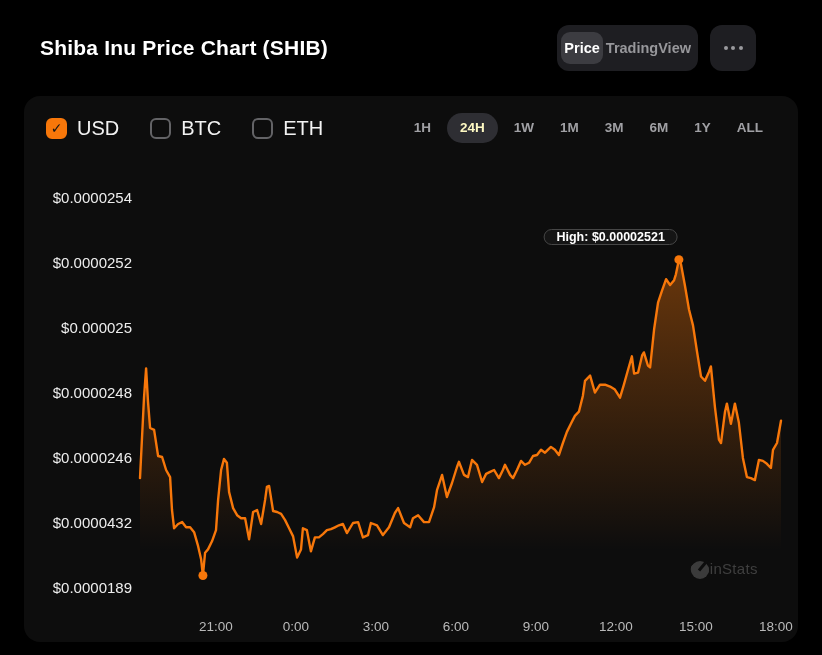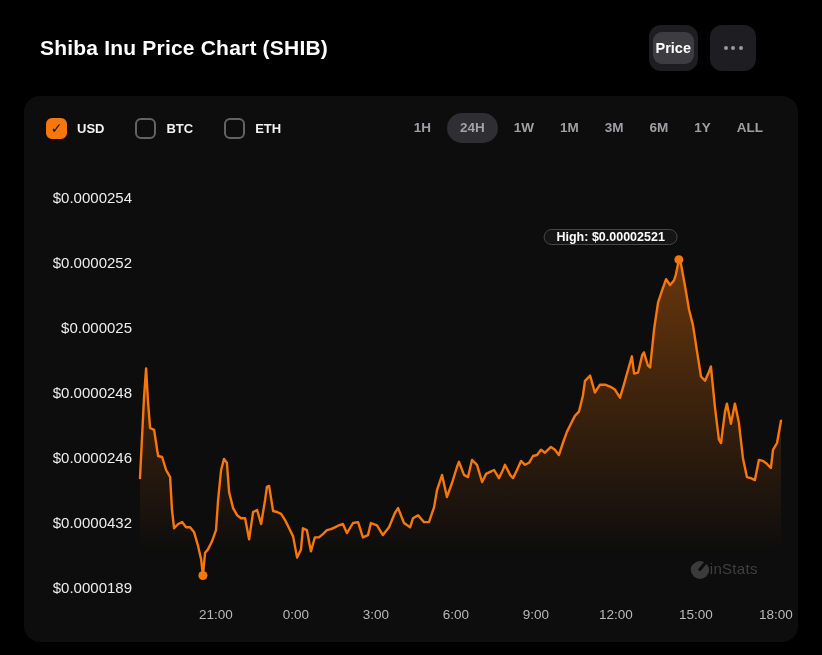--- a/index.html
+++ b/index.html
@@ -47,38 +47,38 @@
   }
   .currencies { display: flex; align-items: center; gap: 31px; }
   .chk { display: flex; align-items: center; gap: 10px; cursor: pointer; }
   .chk-box {
     width: 21px; height: 21px; border-radius: 6px;
     border: 2px solid #636366; background: transparent;
     display: flex; align-items: center; justify-content: center;
     font-size: 14px; font-weight: 700; color: transparent;
   }
   .chk.checked .chk-box { background: #f7770a; border-color: #f7770a; color: #161616; }
-  .chk-label { font-size: 13px; font-weight: 700; color: #f2f2f2; }
+  .chk-label { font-size: 20px; font-weight: 400; color: #f2f2f2; }
   .ranges { display: flex; align-items: center; gap: 6px; }
   .range-btn {
     border: none; background: transparent; color: #a0a0a4;
     font-family: inherit; font-size: 13.5px; font-weight: 700;
     padding: 7px 10px; border-radius: 15px; cursor: pointer; line-height: 1;
   }
-  .range-btn.active { background: #2e2e33; color: #a3a3a3; padding: 8px 13px; }
+  .range-btn.active { background: #2e2e33; color: #fef9c3; padding: 8px 13px; }
   
   .plot { position: absolute; inset: 0; }
   .plot svg { position: absolute; left: 0; top: 0; }
   .y-tick {
     position: absolute; left: 0; width: 108px; text-align: right;
     font-size: 15px; color: #ededed; font-weight: 400;
   }
   .x-tick {
     position: absolute; width: 64px; text-align: center;
-    font-size: 13.5px; color: #b9b9b9;
+    font-size: 13.5px; color: #b9b9b9; margin-top: 12px;
   }
   .tooltip {
     position: absolute; white-space: nowrap;
     background: #151515; border: 1px solid #464646; border-radius: 12px;
     padding: 0 12px; font-size: 12.5px; font-weight: 700; color: #fff;
     line-height: 1.15;
   }
   .watermark {
     position: absolute; left: 666px; top: 464px;
     display: flex; align-items: center; gap: 7px;
@@ -86,20 +86,21 @@
   .watermark span { font-size: 15px; font-weight: 500; color: #3f3f3f; letter-spacing: .3px; }
 </style>
 </head>
 <body>
 
 <div class="header">
   <h1 class="page-title">Shiba Inu Price Chart (SHIB)</h1>
   <div class="header-right">
     <div class="seg">
       <button class="seg-btn active">Price</button>
+      <button class="seg-btn">TradingView</button>
     </div>
     <button class="more-btn">
       <span class="dot"></span>
       <span class="dot"></span>
       <span class="dot"></span>
     </button>
   </div>
 </div>
 
 <section class="card">

